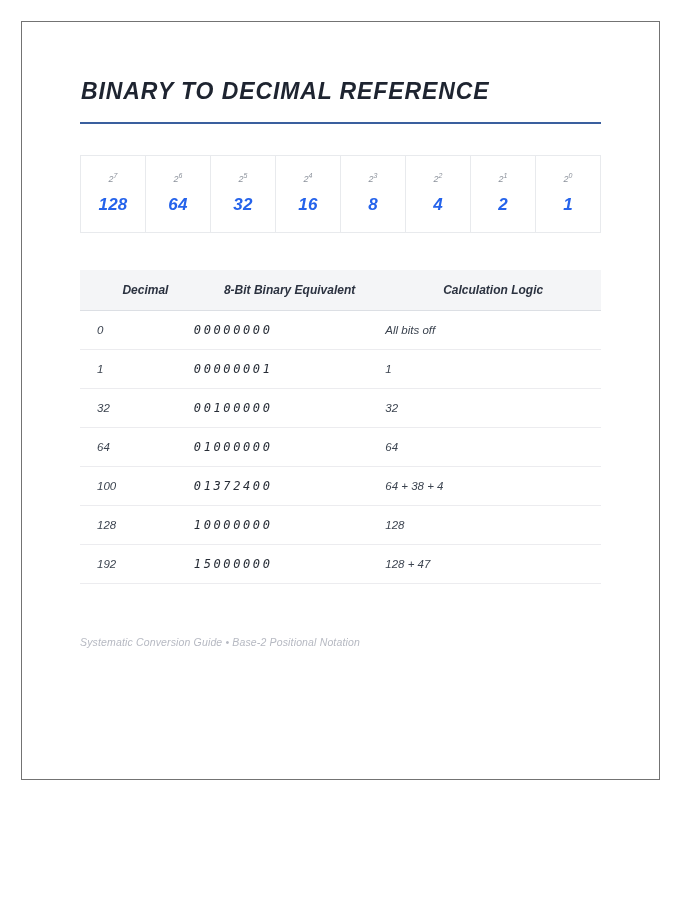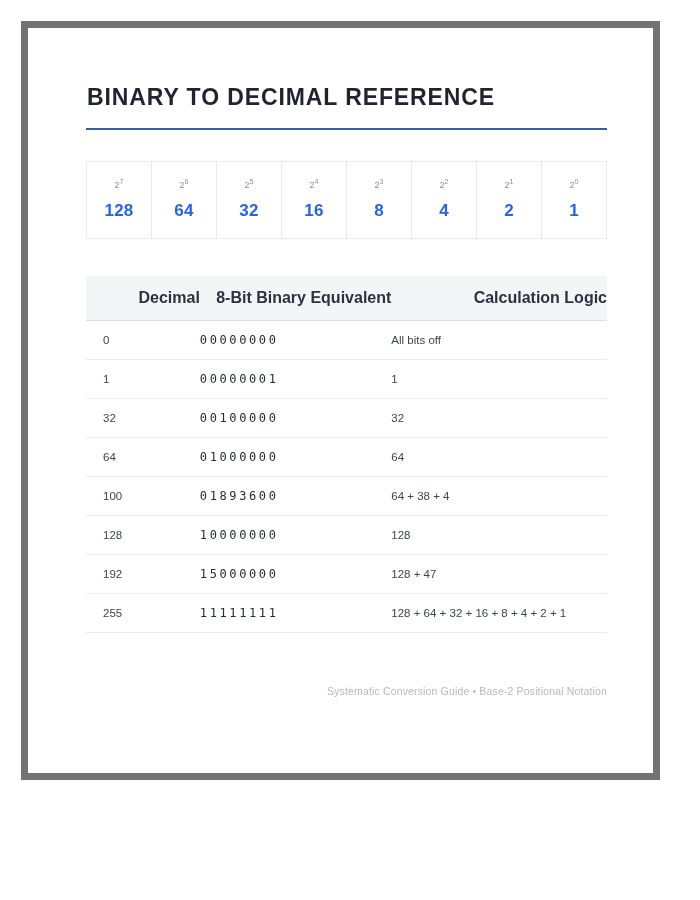--- a/index.html
+++ b/index.html
@@ -13,23 +13,24 @@
     font-family: "Liberation Sans", sans-serif;
     -webkit-font-smoothing: antialiased;
   }
 
   .page-frame {
     position: absolute;
     left: 21px;
     top: 21px;
     width: 639px;
     height: 759px;
-    border: 7px solid #737373;
+    border: 1px solid #737373;
     background: #ffffff;
     box-sizing: border-box;
+    font-style: italic;
   }
 
   .content {
     position: absolute;
     left: 58px;
     top: 56px;
     width: 523px;
   }
 
   
@@ -90,24 +91,24 @@
 
   
   .table {
     margin-top: 37px;
     width: 521px;
     border-collapse: collapse;
     table-layout: fixed;
   }
   .table thead th {
     background: #f4f5f7;
-    font-size: 16px;
+    font-size: 12px;
     font-weight: bold;
     color: #2b3240;
-    text-align: right;
+    text-align: center;
     padding: 13px 0 13px 0;
     border-bottom: 1px solid #dcdfe4;
   }
   .table thead th.c1 { padding-left: 17px; width: 96px; }
   .table thead th.c2 { width: 190px; }
   .table thead th.c3 { width: 214px; }
 
   .table tbody td {
     font-size: 11.5px;
     color: #3c4450;
@@ -120,21 +121,21 @@
     font-family: "DejaVu Sans Mono", monospace;
     font-size: 12px;
     letter-spacing: 2.6px;
     color: #262c36;
   }
 
   
   .footer {
     margin-top: 52px;
     width: 521px;
-    text-align: right;
+    text-align: left;
     font-size: 10.5px;
     color: #b6b9c2;
     letter-spacing: 0.15px;
   }
 </style>
 </head>
 <body>
 
 <div class="page-frame">
   <div class="content">
@@ -201,37 +202,32 @@
             <td class="c2">00100000</td>
             <td class="c3">32</td>
           </tr>
           <tr>
             <td class="c1">64</td>
             <td class="c2">01000000</td>
             <td class="c3">64</td>
           </tr>
           <tr>
             <td class="c1">100</td>
-            <td class="c2">01893600</td>
+            <td class="c2">01372400</td>
             <td class="c3">64 + 38 + 4</td>
           </tr>
           <tr>
             <td class="c1">128</td>
             <td class="c2">10000000</td>
             <td class="c3">128</td>
           </tr>
           <tr>
             <td class="c1">192</td>
             <td class="c2">15000000</td>
             <td class="c3">128 + 47</td>
           </tr>
-          <tr>
-            <td class="c1">255</td>
-            <td class="c2">11111111</td>
-            <td class="c3">128 + 64 + 32 + 16 + 8 + 4 + 2 + 1</td>
-          </tr>
         </tbody>
     </table>
 
     <div class="footer">Systematic Conversion Guide • Base-2 Positional Notation</div>
 
   </div>
 </div>
 
 </body></html>

